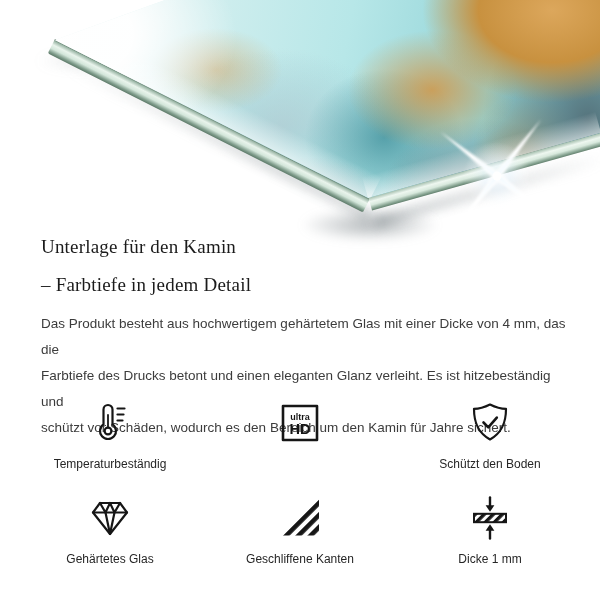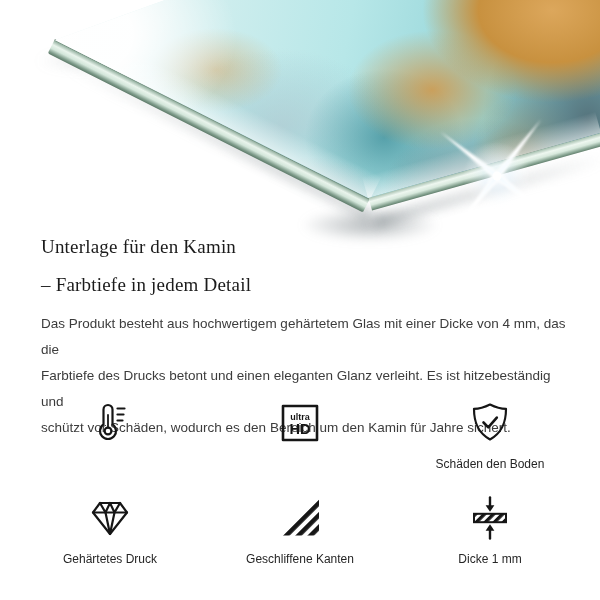--- a/index.html
+++ b/index.html
@@ -142,52 +142,53 @@
     <div class="icon-slot">
       <svg class="icon-svg" width="48" height="48" viewBox="0 0 48 48">
         <path d="M17.5,25.4 A8,8 0 1,0 26.5,25.4 L26.5,10.5 A4.5,4.5 0 0,0 17.5,10.5 Z"></path>
         <circle cx="22" cy="32" r="3.4"></circle>
         <path d="M22,16 L22,28.4" stroke-width="1.8"></path>
         <path d="M31.5,9.5 L38.5,9.5"></path>
         <path d="M31.5,15.5 L37.5,15.5"></path>
         <path d="M31.5,21.5 L36.5,21.5"></path>
       </svg>
     </div>
+    <div class="label">Temperaturbeständig</div>
   </div>
 
   <div class="feature">
     <div class="icon-slot">
       <svg class="icon-svg" width="48" height="48" viewBox="0 0 48 48">
         <rect x="7" y="7" width="34" height="34" stroke-width="2.6"></rect>
         <text class="badge-text" x="24" y="21" font-size="9" text-anchor="middle">ultra</text>
         <text class="badge-text" x="24" y="35" font-size="14.5" text-anchor="middle">HD</text>
       </svg>
     </div>
   </div>
 
   <div class="feature">
     <div class="icon-slot">
       <svg class="icon-svg" width="48" height="48" viewBox="0 0 48 48">
         <path d="M24,5.5 C19,8 13,9.8 8,9.8 C8,23 11.5,33.5 24,40.5 C36.5,33.5 40,23 40,9.8 C35,9.8 29,8 24,5.5 Z"></path>
         <path d="M17.5,23.5 L22.3,28.3 L30.8,18.6" stroke-width="2.6"></path>
       </svg>
     </div>
-    <div class="label">Schäden den Boden</div>
+    <div class="label">Schützt den Boden</div>
   </div>
 
   <div class="feature">
     <div class="icon-slot">
       <svg class="icon-svg" width="48" height="48" viewBox="0 0 48 48">
         <path d="M14,9 L34,9 L41,18.5 L24,40 L7,18.5 Z"></path>
         <path d="M7,18.5 L41,18.5"></path>
         <path d="M14,9 L19.5,18.5 L24,9 L28.5,18.5 L34,9"></path>
         <path d="M19.5,18.5 L24,40 L28.5,18.5"></path>
       </svg>
     </div>
-    <div class="label">Gehärtetes Druck</div>
+    <div class="label">Gehärtetes Glas</div>
   </div>
 
   <div class="feature">
     <div class="icon-slot">
       <svg width="48" height="48" viewBox="0 0 48 48">
         <defs>
           <pattern id="hatch1" patternUnits="userSpaceOnUse" width="8.6" height="8.6" patternTransform="rotate(45)">
             <rect width="8.6" height="8.6" fill="#ffffff"></rect>
             <rect width="4.6" height="8.6" fill="#161616"></rect>
           </pattern>

